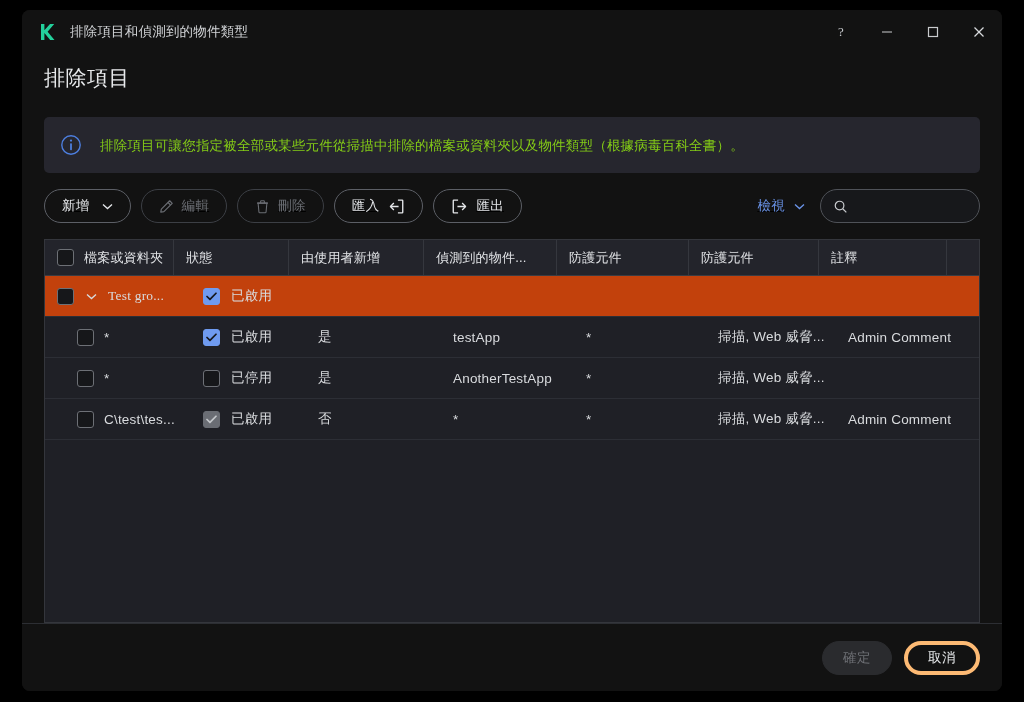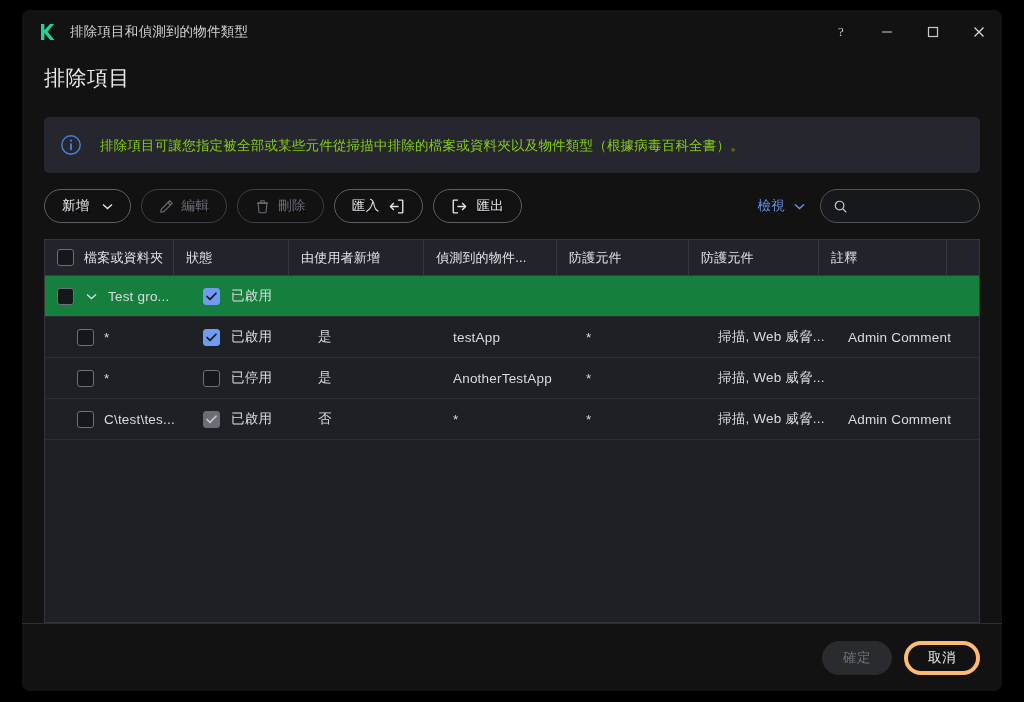--- a/index.html
+++ b/index.html
@@ -217,21 +217,21 @@
     letter-spacing: .2px;
   }
   .th:last-child { border-right: none; }
   .tbody { flex: 1 1 auto; background: #1f2026; overflow: hidden; }
   .trow {
     display: flex;
     height: 41px;
     border-bottom: 1px solid #2c2e35;
     align-items: center;
   }
-  .trow.group { background: #15803d; }
+  .trow.group { background: #c2410c; font-family: Liberation Serif, serif; }
   .td {
     display: flex;
     align-items: center;
     font-size: 13.5px;
     color: #d9dbde;
     height: 100%;
     padding-left: 12px;
     white-space: nowrap;
     overflow: hidden;
     letter-spacing: .2px;

